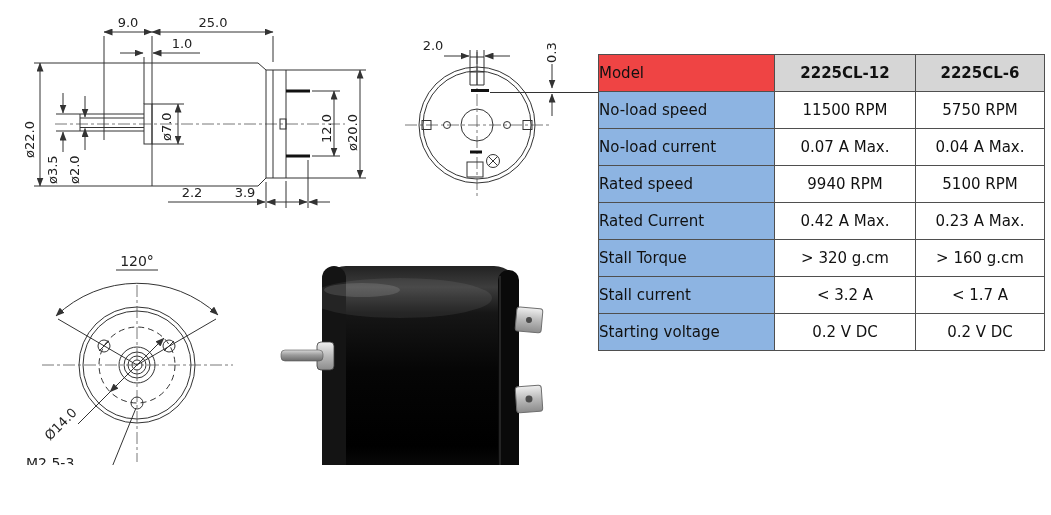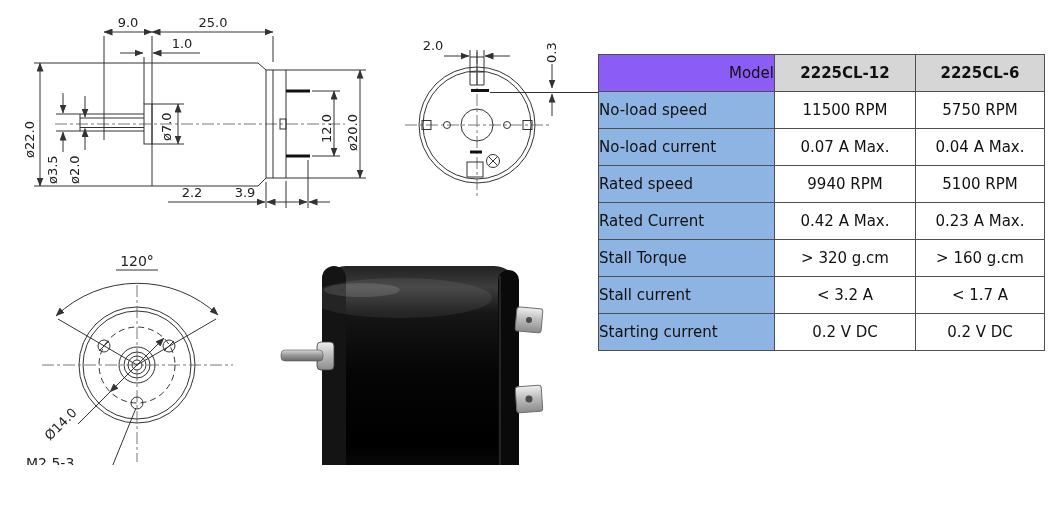--- a/index.html
+++ b/index.html
@@ -10,21 +10,21 @@
   .tk{stroke:#111;stroke-width:3;fill:none;}
   .cl{stroke:#555;stroke-width:0.8;fill:none;stroke-dasharray:12 3 3 3;}
   .dsh{stroke:#333;stroke-width:1;fill:none;stroke-dasharray:6 4;}
   .dim{font-size:13px;fill:#222;font-family:"DejaVu Sans",sans-serif;}
   .dim2{font-size:14px;fill:#222;font-family:"DejaVu Sans",sans-serif;}
 
   table.spec{position:absolute;left:598px;top:54px;width:447px;border-collapse:collapse;
              table-layout:fixed;font-family:"DejaVu Sans",sans-serif;}
   table.spec td, table.spec th{border:1px solid #4f4f4f;height:36px;padding:0;
              font-size:15px;color:#111;overflow:hidden;white-space:nowrap;}
-  th.model{background:#8b5cf6;font-weight:400;text-align:right;margin-top:36px;}
+  th.model{background:#ef4444;font-weight:400;text-align:left;margin-top:36px;}
   th.mnum{background:#d6d6d6;font-weight:700;font-size:16px;text-align:center;margin-left:40px;}
   td.lbl{background:#8db4e2;text-align:left;padding-left:8px;}
   td.val{background:#ffffff;text-align:center;}
   td.hl{color:#ff0000;}
 </style>
 </head>
 <body>
 
 <div class="sheet">
 
@@ -253,20 +253,20 @@
     <td class="lbl">Stall Torque</td>
     <td class="val">&gt; 320 g.cm</td>
     <td class="val">&gt; 160 g.cm</td>
   </tr>
   <tr>
     <td class="lbl">Stall current</td>
     <td class="val">&lt; 3.2 A</td>
     <td class="val">&lt; 1.7 A</td>
   </tr>
   <tr>
-    <td class="lbl">Starting current</td>
+    <td class="lbl">Starting voltage</td>
     <td class="val">0.2 V DC</td>
     <td class="val">0.2 V DC</td>
   </tr>
 </tbody>
     </table>
 
 </div>
 
 </body></html>

